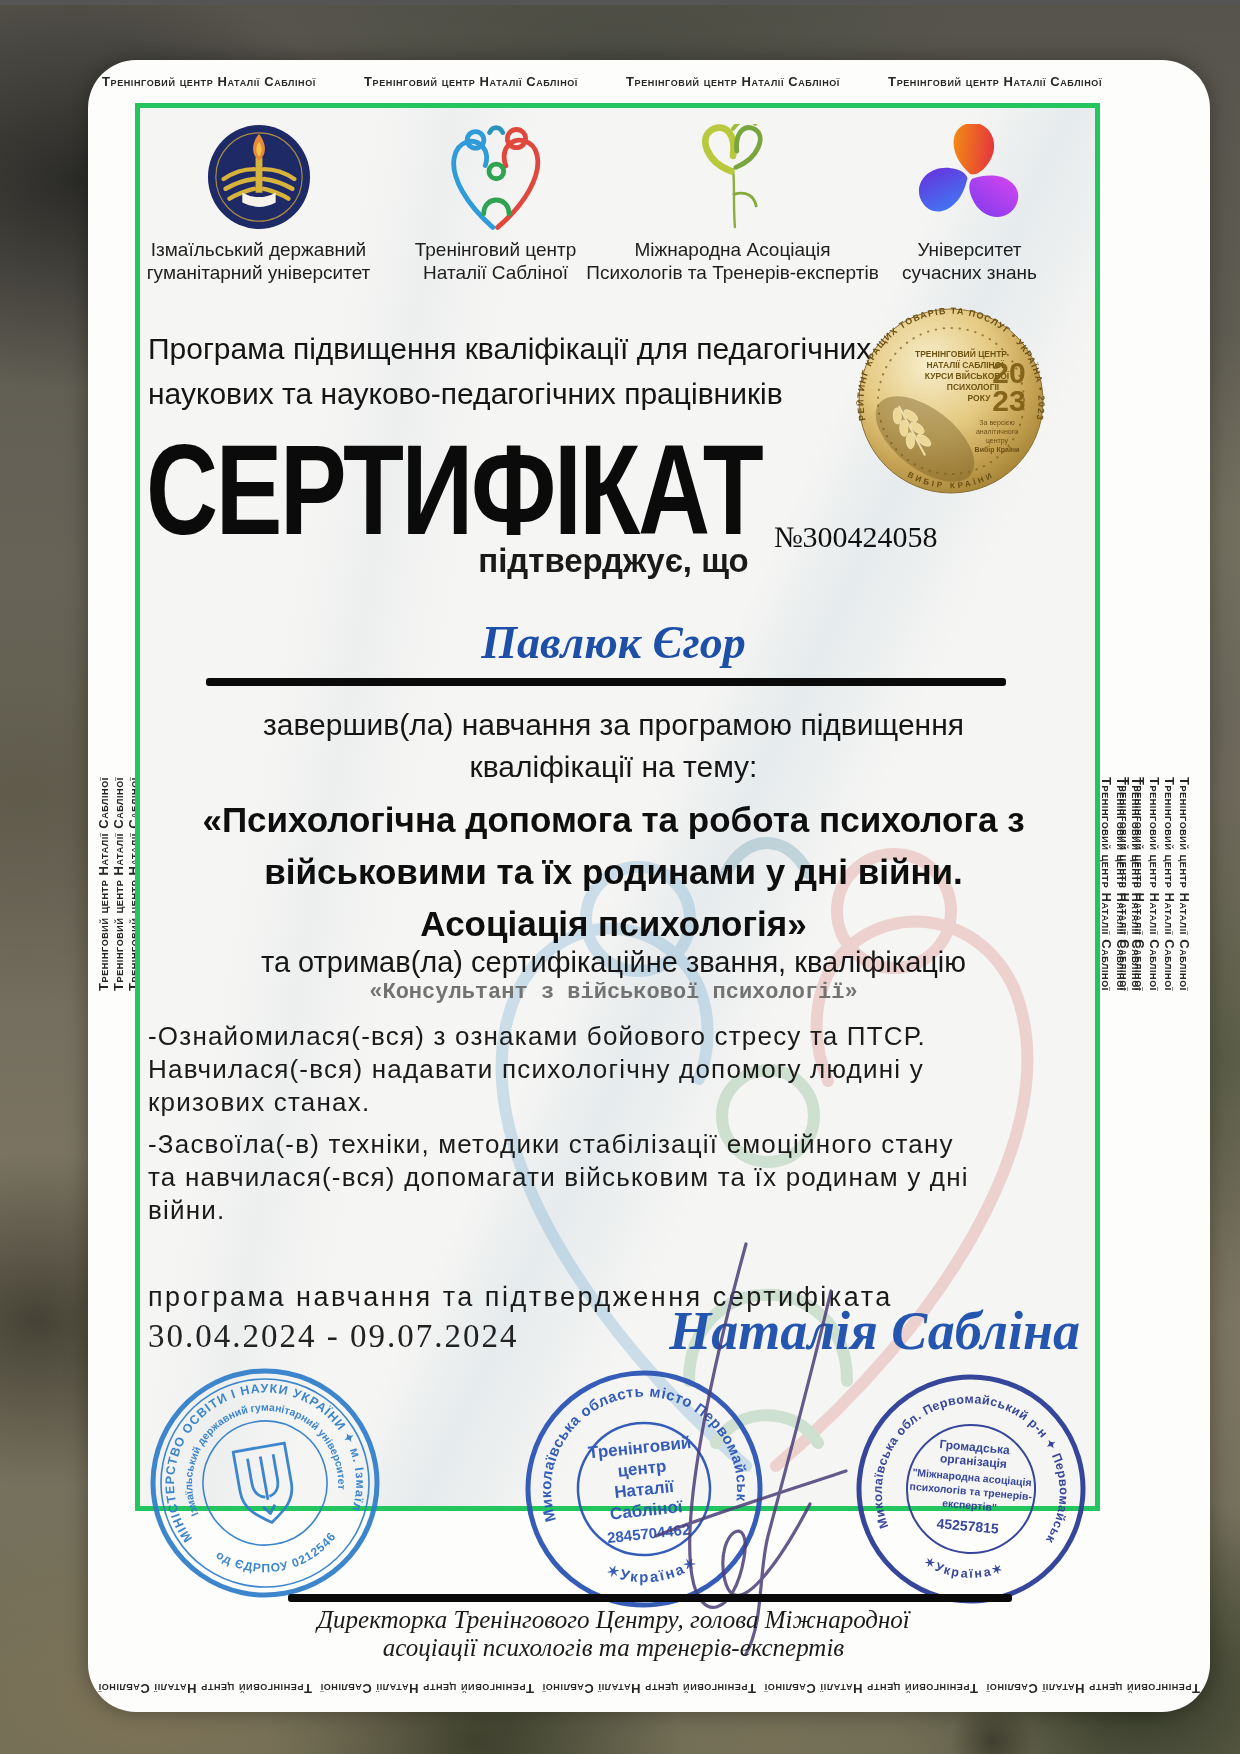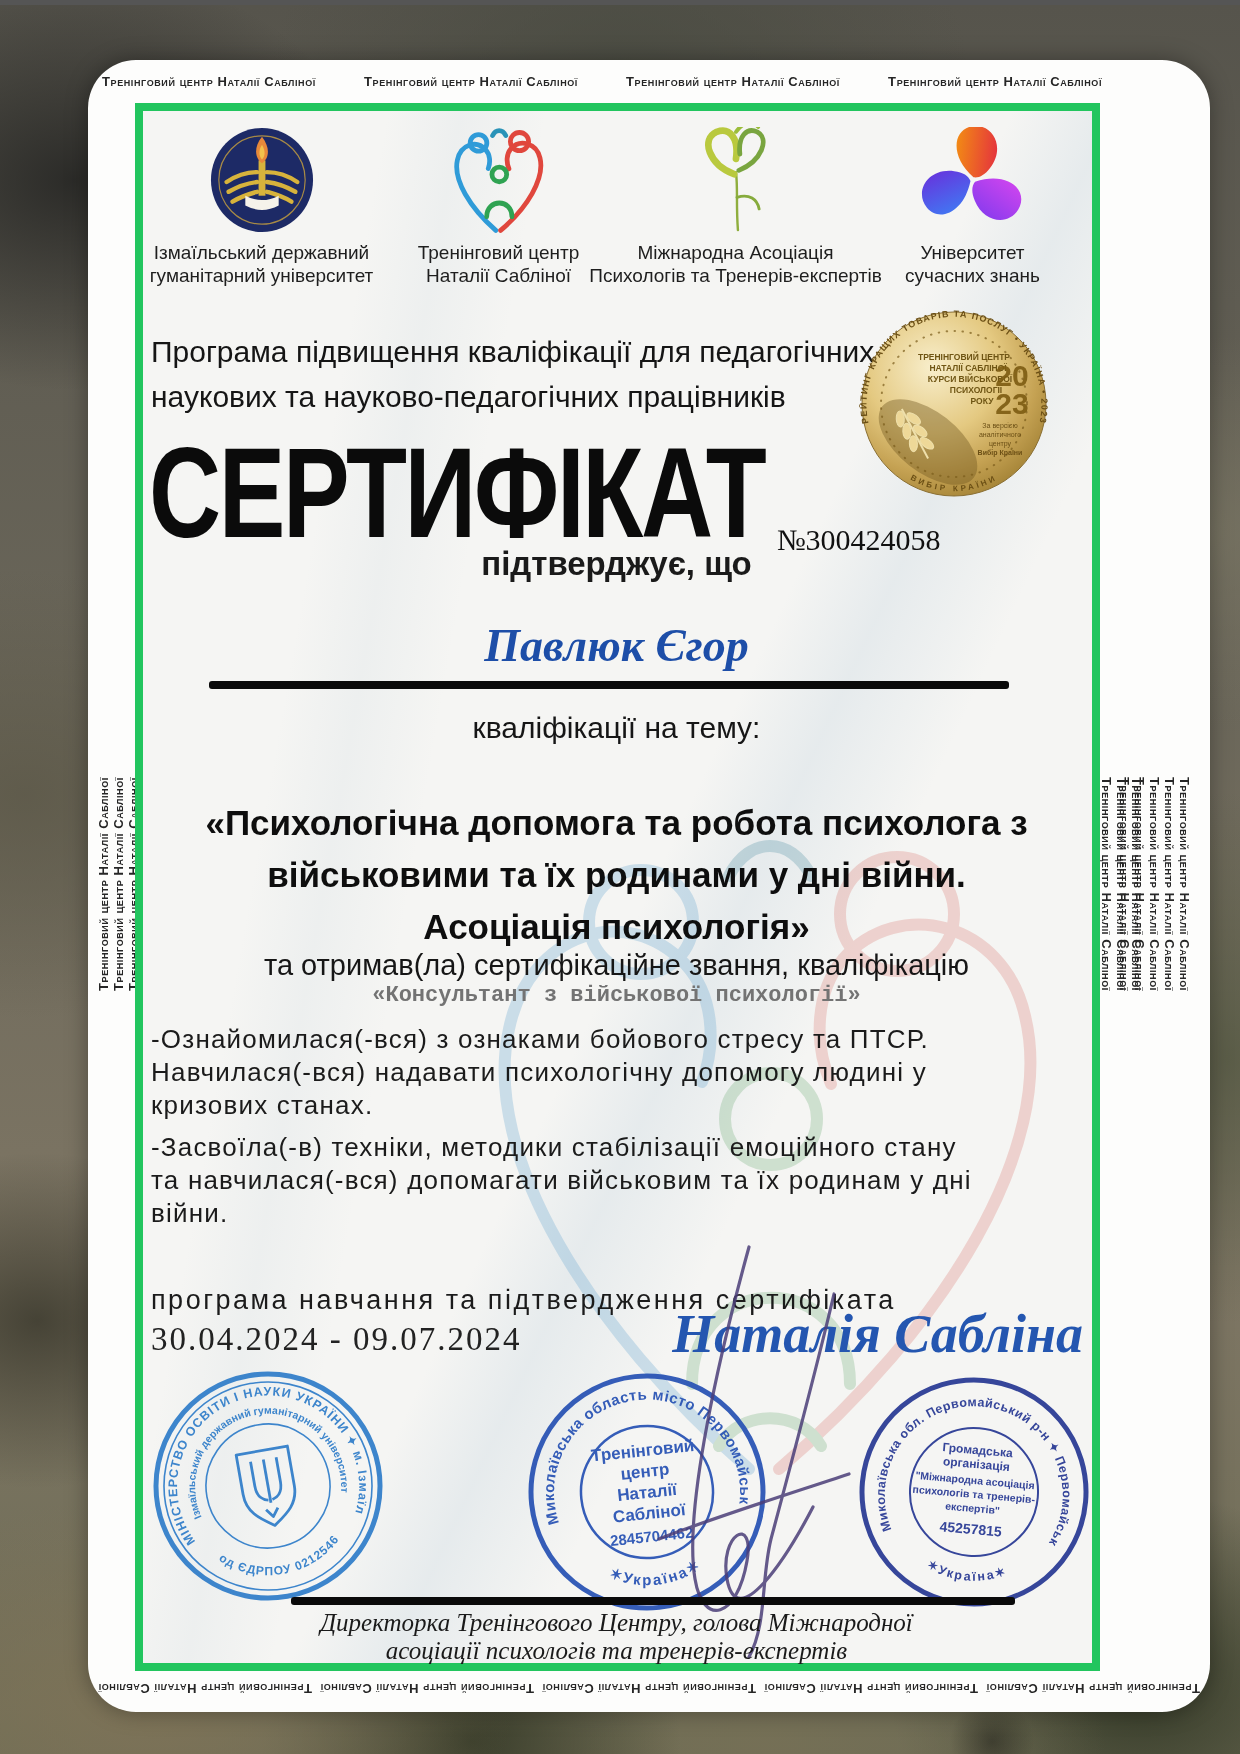--- a/index.html
+++ b/index.html
@@ -23,22 +23,22 @@
   
   .band{position:absolute;left:88px;top:55px;width:1122px;height:1652px;background:#fdfdfc;
         border-radius:48px;box-shadow:0 0 22px rgba(0,0,0,.35);}
   .band-rep{font-size:13px;font-weight:700;font-variant:small-caps;letter-spacing:.6px;
             color:#262626;white-space:nowrap;}
   .hstrip{position:absolute;display:flex;justify-content:space-between;align-items:center;}
   .vstrip{position:absolute;display:flex;flex-direction:column;justify-content:space-around;
           align-items:center;writing-mode:vertical-rl;text-orientation:mixed;}
   .vstrip.flip{transform:rotate(180deg);}
   
-  .frame{position:absolute;left:135px;top:98px;width:965px;height:1568px;box-sizing:border-box;
-         border:8px solid #22c55e;background:#f5f5f3;}
+  .frame{position:absolute;left:135px;top:98px;width:965px;height:1408px;box-sizing:border-box;
+         border:5px solid #22c55e;background:#f5f5f3;}
   .frame .sheen{position:absolute;inset:0;pointer-events:none;background:
       linear-gradient(115deg, transparent 52%, rgba(176,198,214,.22) 58%, transparent 66%),
       linear-gradient(100deg, transparent 20%, rgba(188,204,214,.14) 26%, transparent 33%);}
   .abs{position:absolute;}
   .ctr{left:0;width:947px;text-align:center;}
   .logo-cell{position:absolute;top:16px;width:237px;display:flex;flex-direction:column;
              align-items:center;}
   .logo-cap{margin-top:8px;font-size:19px;line-height:23px;text-align:center;color:#1e1e1e;
             white-space:nowrap;}
   .prog{font-size:30px;line-height:45px;color:#151515;}
@@ -260,20 +260,21 @@
     </svg>
 
     <div class="abs cert-title" style="left:6px;top:318px;">СЕРТИФІКАТ</div>
     <div class="abs cert-no" style="left:634px;top:412px;">№300424058</div>
     <div class="abs ctr confirm" style="top:434px;font-weight:bold;">підтверджує, що</div>
 
     <div class="abs ctr r-name" style="top:508px;">Павлюк Єгор</div>
     <div class="abs hr" style="left:66px;top:570px;width:800px;"></div>
 
     <div class="abs ctr completed" style="top:596px;">
+      <div>завершив(ла) навчання за програмою підвищення</div>
       <div>кваліфікації на тему:</div>
     </div>
 
     <div class="abs ctr topic" style="top:686px;">
       <div>«Психологічна допомога та робота психолога з</div>
       <div>військовими  та їх родинами у дні  війни.</div>
       <div>Асоціація психологія»</div>
     </div>
 
     <div class="abs ctr received" style="top:838px;">та отримав(ла) сертифікаційне звання, кваліфікацію</div>

